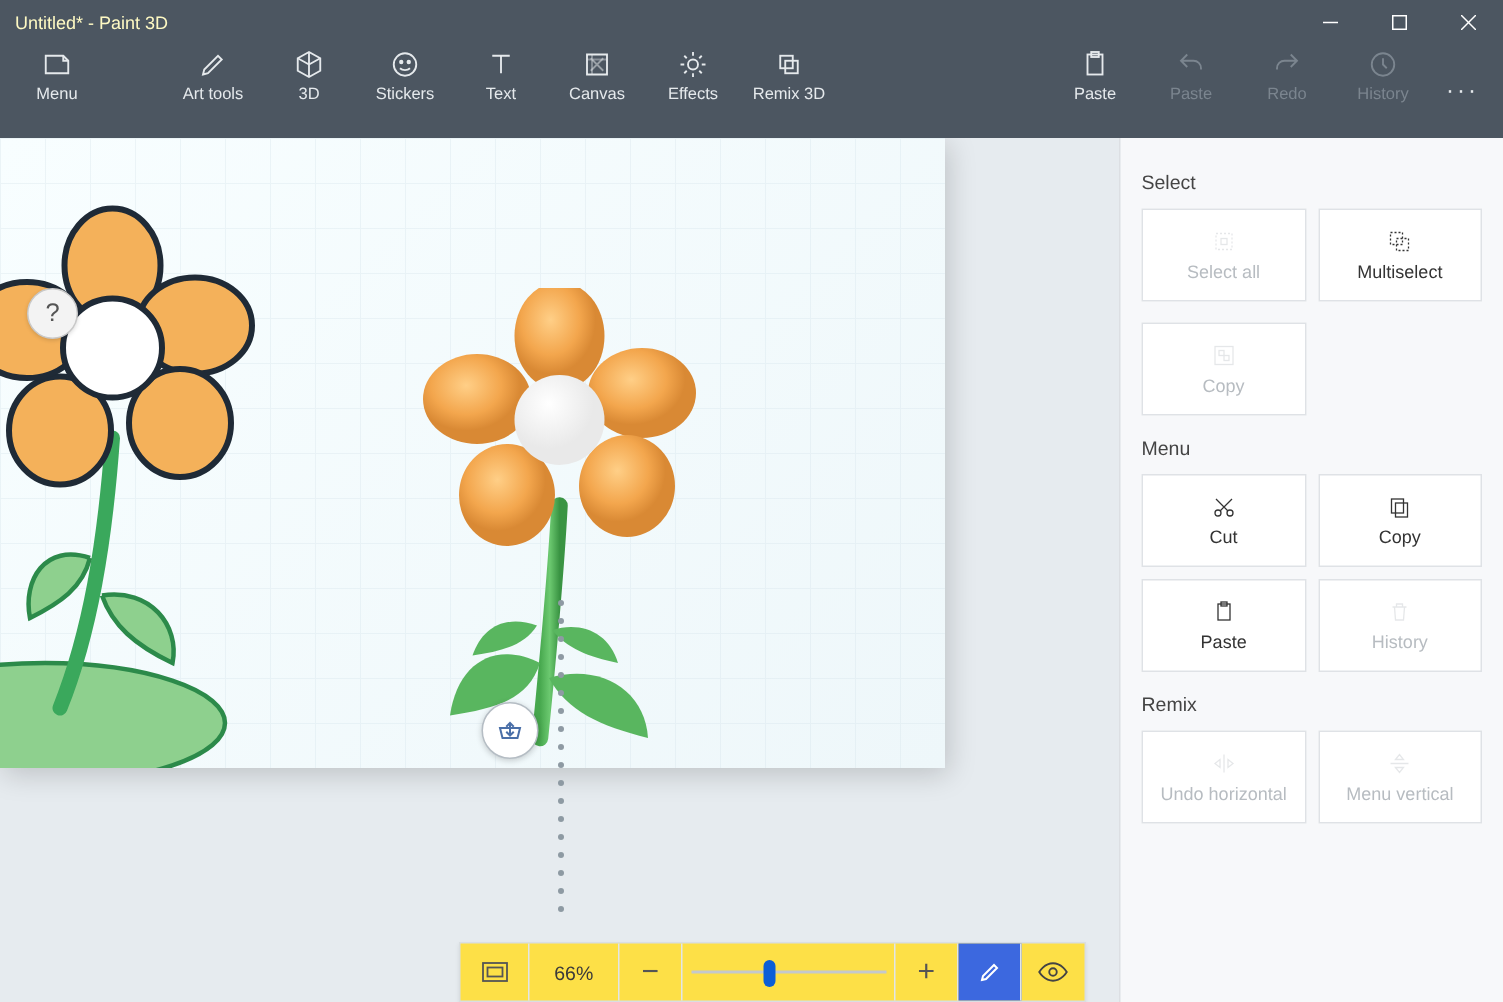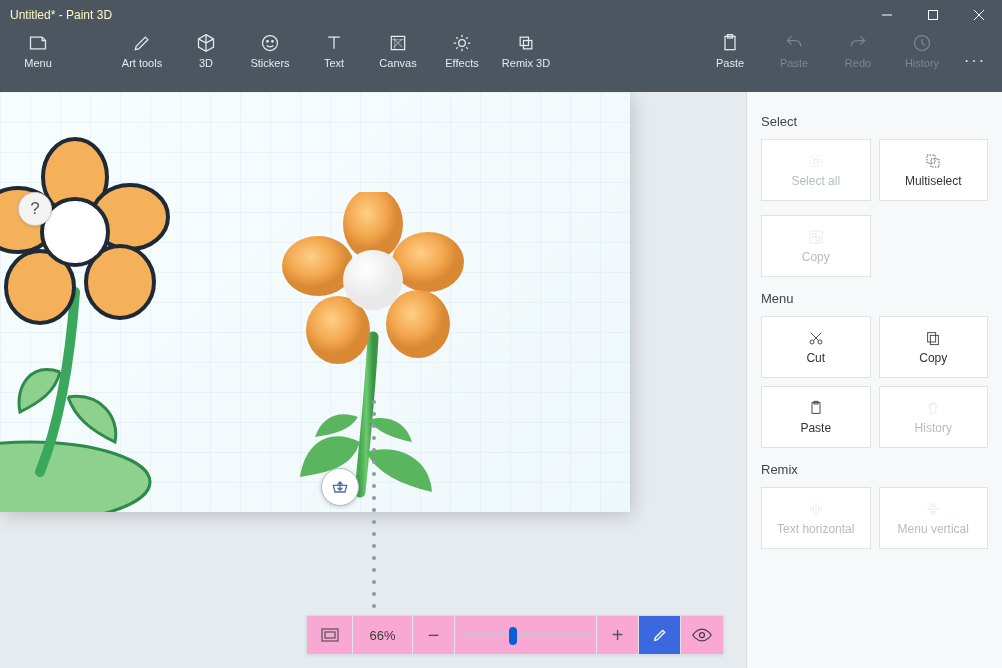--- a/index.html
+++ b/index.html
@@ -23,21 +23,21 @@
   background-image: linear-gradient(#d5e4eb 1px, transparent 1px), linear-gradient(90deg, #d5e4eb 1px, transparent 1px);
   background-size: 30px 30px; opacity:.35; }
 
 .help-btn { position: absolute; left: 18px; top: 100px; width: 34px; height: 34px; border-radius: 50%; background: #f3f3f3; border: 1px solid #c9c9c9; display: flex; align-items: center; justify-content: center; font-size: 17px; color: #555; cursor: pointer; box-shadow: 0 1px 3px rgba(0,0,0,.15); }
 
 .depth-handle { position: absolute; left: 321px; top: 376px; width: 38px; height: 38px; border-radius: 50%; background: #fff; border: 1px solid #b5bdc4; display:flex; align-items:center; justify-content:center; box-shadow:0 1px 4px rgba(0,0,0,.2); cursor:grab; }
 
 .dots { position:absolute; left: 372px; top: 300px; }
 .dot { width:4px; height:4px; border-radius:50%; background:#8e9aa3; margin:8px 0; }
 
-.zoom-bar { position: absolute; left: 306px; bottom: 13px; width: 418px; height: 40px; background: #f9a8d4; border: 1px solid #d9dee2; display: flex; align-items: center; box-shadow: 0 1px 3px rgba(0,0,0,.08); }
+.zoom-bar { position: absolute; left: 306px; bottom: 0; width: 418px; height: 40px; background: #fde047; border: 1px solid #d9dee2; display: flex; align-items: center; box-shadow: 0 1px 3px rgba(0,0,0,.08); }
 .zoom-cell { height: 100%; display:flex; align-items:center; justify-content:center; border-right:1px solid #e1e5e9; font-size:13px; color:#3a3a3a; cursor:pointer; }
 .zoom-fit { width:46px; }
 .zoom-pct { width:60px; }
 .zoom-btn { width:42px; font-size:20px; color:#555; }
 .zoom-slider { flex:1; height:100%; display:flex; align-items:center; justify-content:center; border-right:1px solid #e1e5e9; position:relative; }
 .slider-track { width:130px; height:2px; background:#c4c8cc; position:relative; }
 .slider-thumb { position:absolute; left:48px; top:-7px; width:8px; height:18px; background:#0b5ed7; border-radius:4px; }
 .zoom-edit { width:42px; background:#3c68df; color:#fff; }
 .zoom-eye { width:42px; border-right:none; }
 
@@ -338,21 +338,21 @@
         <span>History</span>
       </div>
     </div>
 
     <div class="section-label">Remix</div>
     <div class="btn-grid">
       <div class="panel-btn disabled">
         <svg viewBox="0 0 24 24" fill="none" stroke="currentColor" stroke-width="1.3">
             <path d="M12 3v18M8 8L3 12l5 4zM16 8l5 4-5 4z"></path>
           </svg>
-        <span>Text horizontal</span>
+        <span>Undo horizontal</span>
       </div>
       <div class="panel-btn disabled">
         <svg viewBox="0 0 24 24" fill="none" stroke="currentColor" stroke-width="1.3">
             <path d="M3 12h18M8 8l4-5 4 5zM8 16l4 5 4-5z"></path>
           </svg>
         <span>Menu vertical</span>
       </div>
     </div>
   </div>
 </div>

